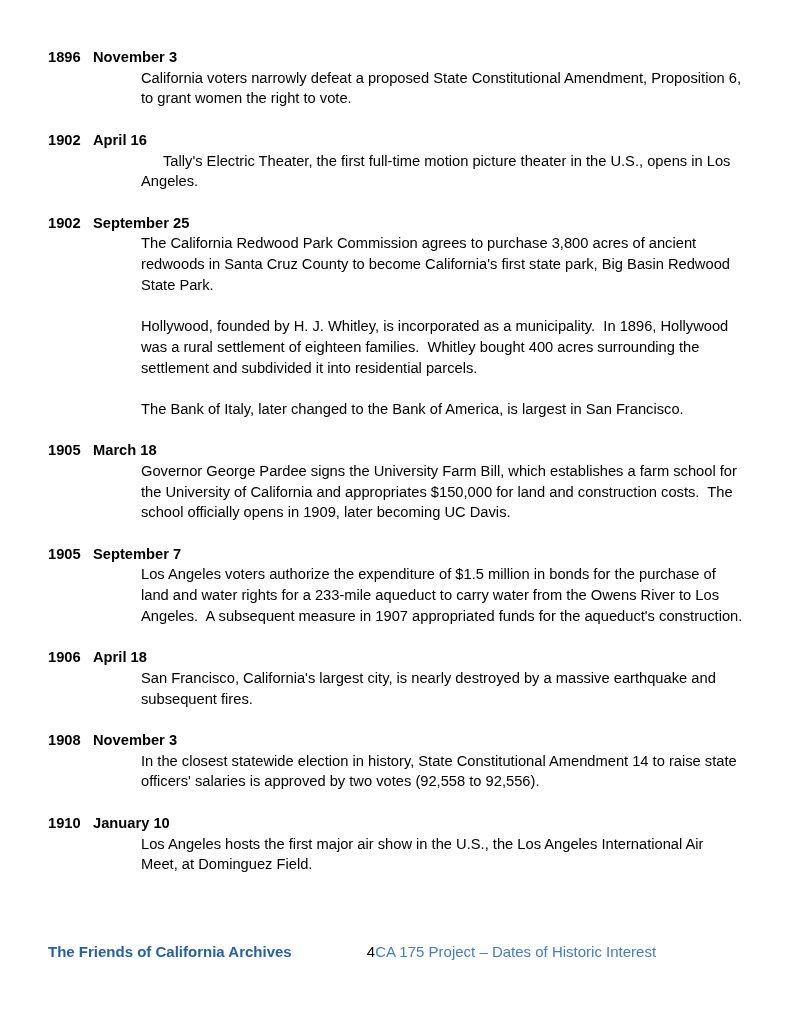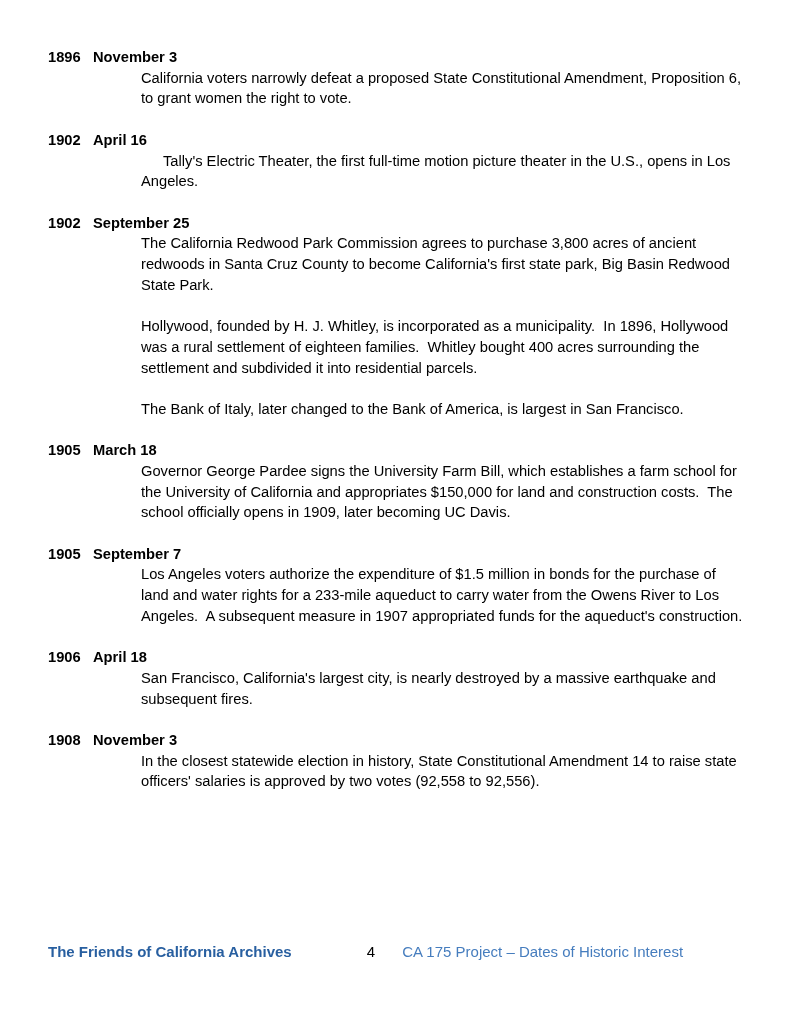--- a/index.html
+++ b/index.html
@@ -44,21 +44,20 @@
   }
   .footer {
     position: absolute;
     top: 942px;
     left: 48px;
     right: 47px;
     display: grid;
     grid-template-columns: 1fr auto 1fr;
     align-items: baseline;
     font-size: 15px;
-    gap: 27px;
   }
   .footer-left {
     font-weight: 700;
     color: #285FA0;
   }
   .footer-center {
     color: #000000;
     text-align: center;
   }
   .footer-right {
@@ -129,20 +128,27 @@
     </div>
 
     <div class="entry">
       <div class="entry-heading">
         <span class="entry-year">1908</span>
         <span class="entry-date">November 3</span>
       </div>
       <div class="entry-desc">In the closest statewide election in history, State Constitutional Amendment 14 to raise state officers' salaries is approved by two votes (92,558 to 92,556).</div>
     </div>
 
+    <div class="entry">
+      <div class="entry-heading">
+        <span class="entry-year">1910</span>
+        <span class="entry-date">January 10</span>
+      </div>
+      <div class="entry-desc">Los Angeles hosts the first major air show in the U.S., the Los Angeles International Air Meet, at Dominguez Field.</div>
+    </div>
 
   </div>
 
   <div class="footer">
     <span class="footer-left">The Friends of California Archives</span>
     <span class="footer-center">4</span>
     <span class="footer-right">CA 175 Project – Dates of Historic Interest</span>
   </div>
 </div>
 

